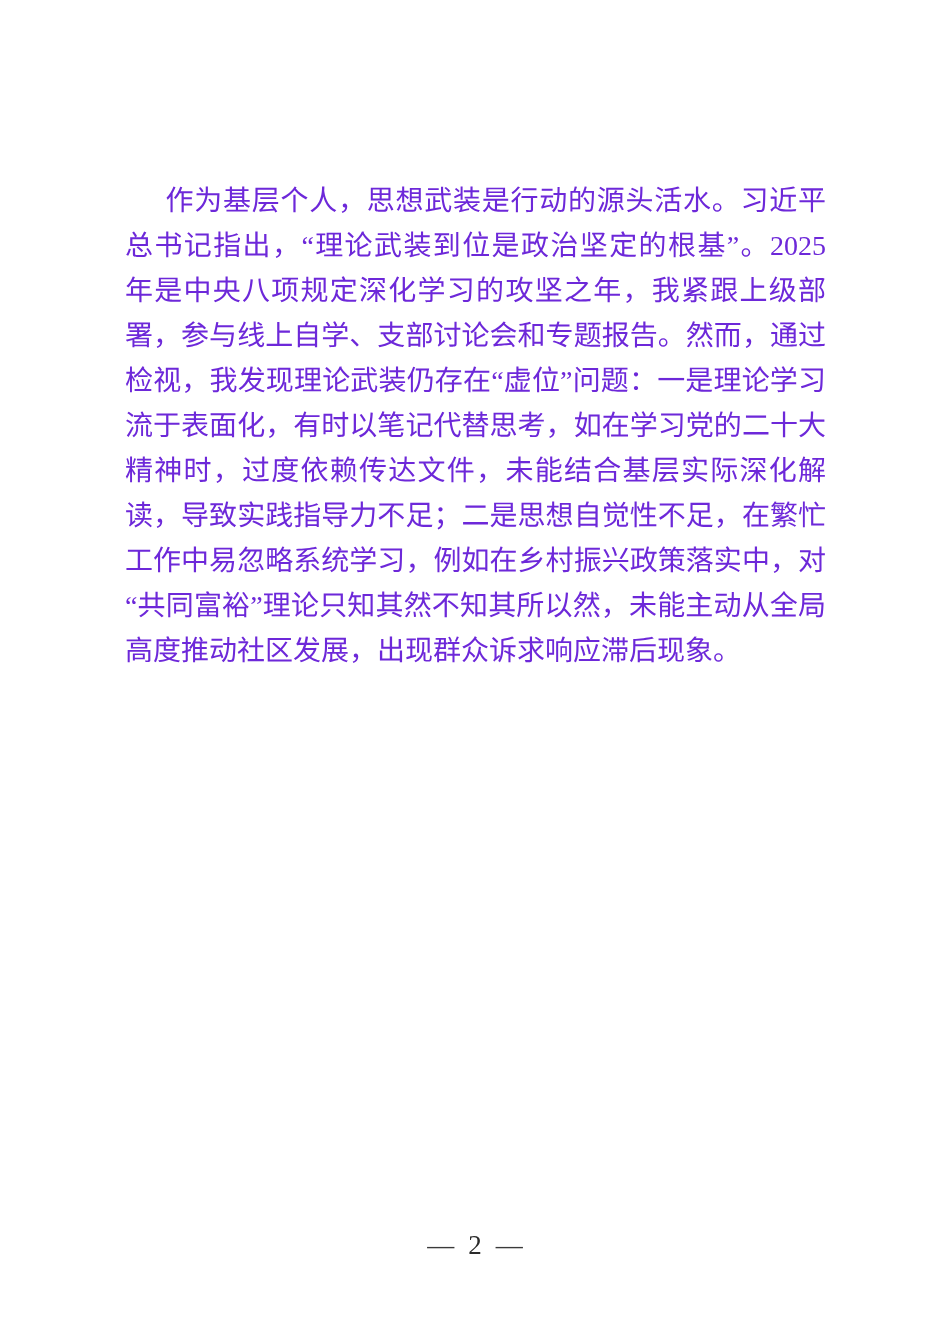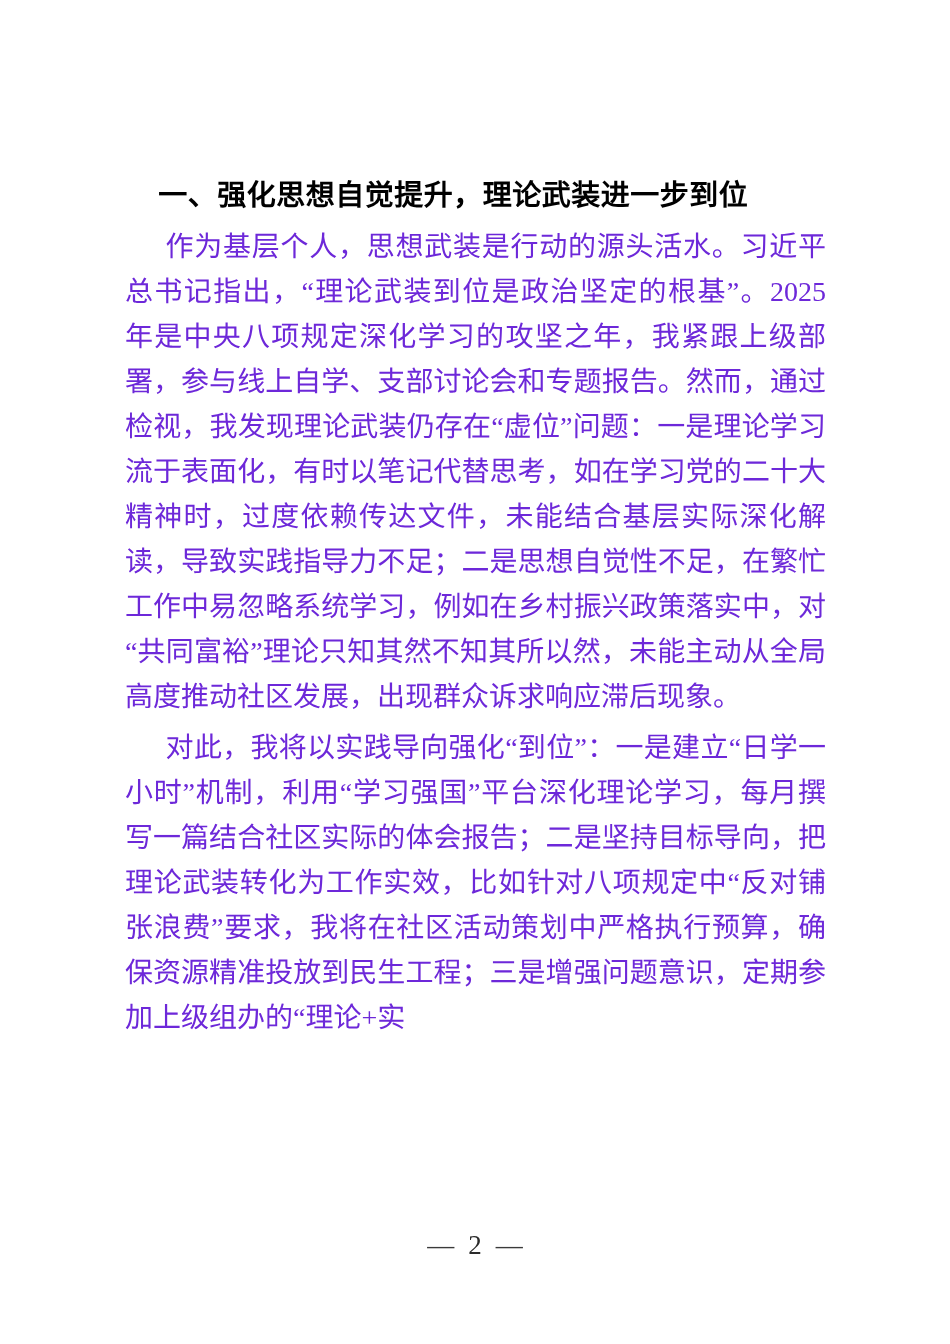--- a/index.html
+++ b/index.html
@@ -62,25 +62,23 @@
   .footer .num {
     display: inline-block;
   }
 </style>
 </head>
 <body>
 
 <div class="page">
 
   <div class="content">
-    <h2 class="heading">一、强化思想自觉提升，理论武装进一步到位</h2>
 
     <div class="body-text">
         <p class="para">作为基层个人，思想武装是行动的源头活水。习近平总书记指出，“理论武装到位是政治坚定的根基”。2025 年是中央八项规定深化学习的攻坚之年，我紧跟上级部署，参与线上自学、支部讨论会和专题报告。然而，通过检视，我发现理论武装仍存在“虚位”问题：一是理论学习流于表面化，有时以笔记代替思考，如在学习党的二十大精神时，过度依赖传达文件，未能结合基层实际深化解读，导致实践指导力不足；二是思想自觉性不足，在繁忙工作中易忽略系统学习，例如在乡村振兴政策落实中，对“共同富裕”理论只知其然不知其所以然，未能主动从全局高度推动社区发展，出现群众诉求响应滞后现象。</p>
-        <p class="para">对此，我将以实践导向强化“到位”：一是建立“日学一小时”机制，利用“学习强国”平台深化理论学习，每月撰写一篇结合社区实际的体会报告；二是坚持目标导向，把理论武装转化为工作实效，比如针对八项规定中“反对铺张浪费”要求，我将在社区活动策划中严格执行预算，确保资源精准投放到民生工程；三是增强问题意识，定期参加上级组办的“理论+实</p>
       </div>
   </div>
 
   <div class="footer">
     <span class="dash">—</span><span class="num">2</span><span class="dash">—</span>
   </div>
 
 </div>
 
 </body></html>

